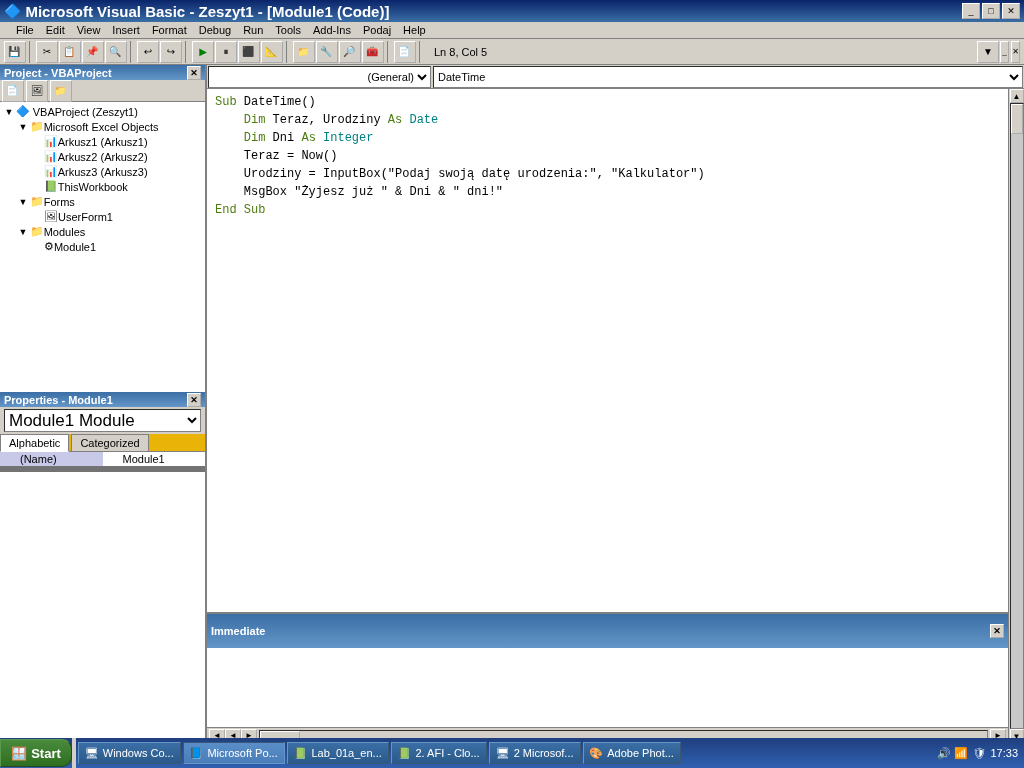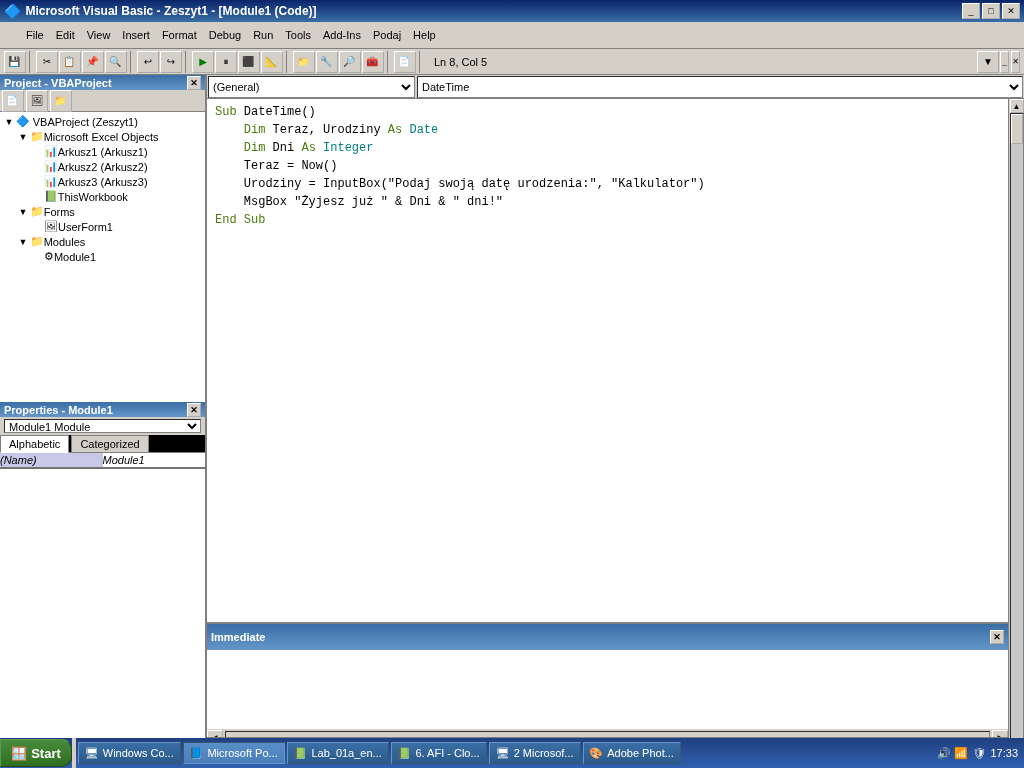--- a/index.html
+++ b/index.html
@@ -9,36 +9,36 @@
     .title-bar {
       background: linear-gradient(to bottom, #0a246a, #3a6ea5);
       color: white;
       height: 22px;
       display: flex;
       align-items: center;
       padding: 0 4px;
       user-select: none;
     }
     .title-bar-icon { margin-right: 4px; font-size: 14px; }
-    .title-bar-text { flex: 1; font-size: 12px; font-weight: bold; }
+    .title-bar-text { flex: 1; font-size: 15px; font-weight: bold; }
     .title-bar-buttons { display: flex; gap: 2px; }
     .title-bar-btn {
       width: 18px; height: 16px; background: #d4d0c8; border: 1px outset #fff;
       display: flex; align-items: center; justify-content: center; font-size: 9px;
       cursor: pointer; color: #000;
     }
 
     
     .menu-bar {
       background: #d4d0c8;
-      height: 27px;
+      height: 17px;
       display: flex;
       align-items: center;
       border-bottom: 1px solid #808080;
-      padding: 0 20px;
+      padding: 0 10px;
     }
     .menu-item {
       padding: 2px 6px;
       font-size: 11px;
       cursor: pointer;
       height: 100%;
       display: flex;
       align-items: center;
     }
 
@@ -142,50 +142,49 @@
     }
     .props-header-row {
       display: flex;
       align-items: center;
       padding: 2px 4px;
       gap: 4px;
       background: #d4d0c8;
     }
     .props-dropdown {
       flex: 1;
-      height: 14px;
-      font-size: 11px;
+      height: 23px;
+      font-size: 17px;
       border: 1px inset #808080;
       background: white;
     }
     .props-tabs {
       display: flex;
-      background: #000000;
+      background: #eab308;
       border-bottom: 1px solid #808080;
     }
     .props-tab {
       padding: 2px 8px;
       font-size: 11px;
       border: 1px solid #808080;
       border-bottom: none;
       background: #d4d0c8;
       cursor: pointer;
       margin-right: 2px;
     }
     .props-tab.active {
       background: white;
       border-bottom: 1px solid white;
       margin-bottom: -1px;
     }
     .props-table { width: 100%; border-collapse: collapse; }
     .props-table td {
-      padding: 1px 0;
-      border-bottom: 2px solid #737373;
-      font-size: 11px;
-      font-style: italic;
+      padding: 1px 20px;
+      border-bottom: 6px solid #737373;
+      font-size: 11px;
     }
     .props-table td:first-child {
       background: #c8c8e8;
       width: 50%;
       color: #000;
     }
     .props-table td:last-child { background: white; }
 
     
     .right-panel {
@@ -201,21 +200,21 @@
       background: #d4d0c8;
       border-bottom: 1px solid #808080;
       height: 24px;
     }
     .code-dropdown {
       height: 22px;
       font-size: 11px;
       border: 1px inset #808080;
       background: white;
     }
-    .code-dropdown.left { width: 207px; margin: 1px; }
+    .code-dropdown.left { width: 223px; margin: 1px; text-align: right; }
     .code-dropdown.right { flex: 1; margin: 1px; }
 
     
     .code-editor {
       flex: 1;
       background: white;
       font-family: 'Courier New', monospace;
       font-size: 12px;
       padding: 4px 8px;
       overflow: auto;
@@ -256,21 +255,21 @@
 
     
     .immediate-panel {
       background: #d4d0c8;
       height: 115px;
       border-top: 2px solid #808080;
     }
     .immediate-header {
       background: linear-gradient(to bottom, #3a6ea5, #6496c8);
       color: white;
-      height: 26px;
+      height: 34px;
       display: flex;
       align-items: center;
       padding: 0 4px;
       font-size: 11px;
       font-weight: bold;
     }
     .immediate-close {
       margin-left: auto;
       width: 14px; height: 14px;
       background: #d4d0c8;
@@ -627,21 +626,21 @@
     <div class="taskbar-item active">
       <span>📘</span>
       <span>Microsoft Po...</span>
     </div>
     <div class="taskbar-item">
       <span>📗</span>
       <span>Lab_01a_en...</span>
     </div>
     <div class="taskbar-item">
       <span>📗</span>
-      <span>6. AFI - Clo...</span>
+      <span>2. AFI - Clo...</span>
     </div>
     <div class="taskbar-item">
       <span>🖥</span>
       <span>2 Microsof...</span>
     </div>
     <div class="taskbar-item">
       <span>🎨</span>
       <span>Adobe Phot...</span>
     </div>
   </div>

